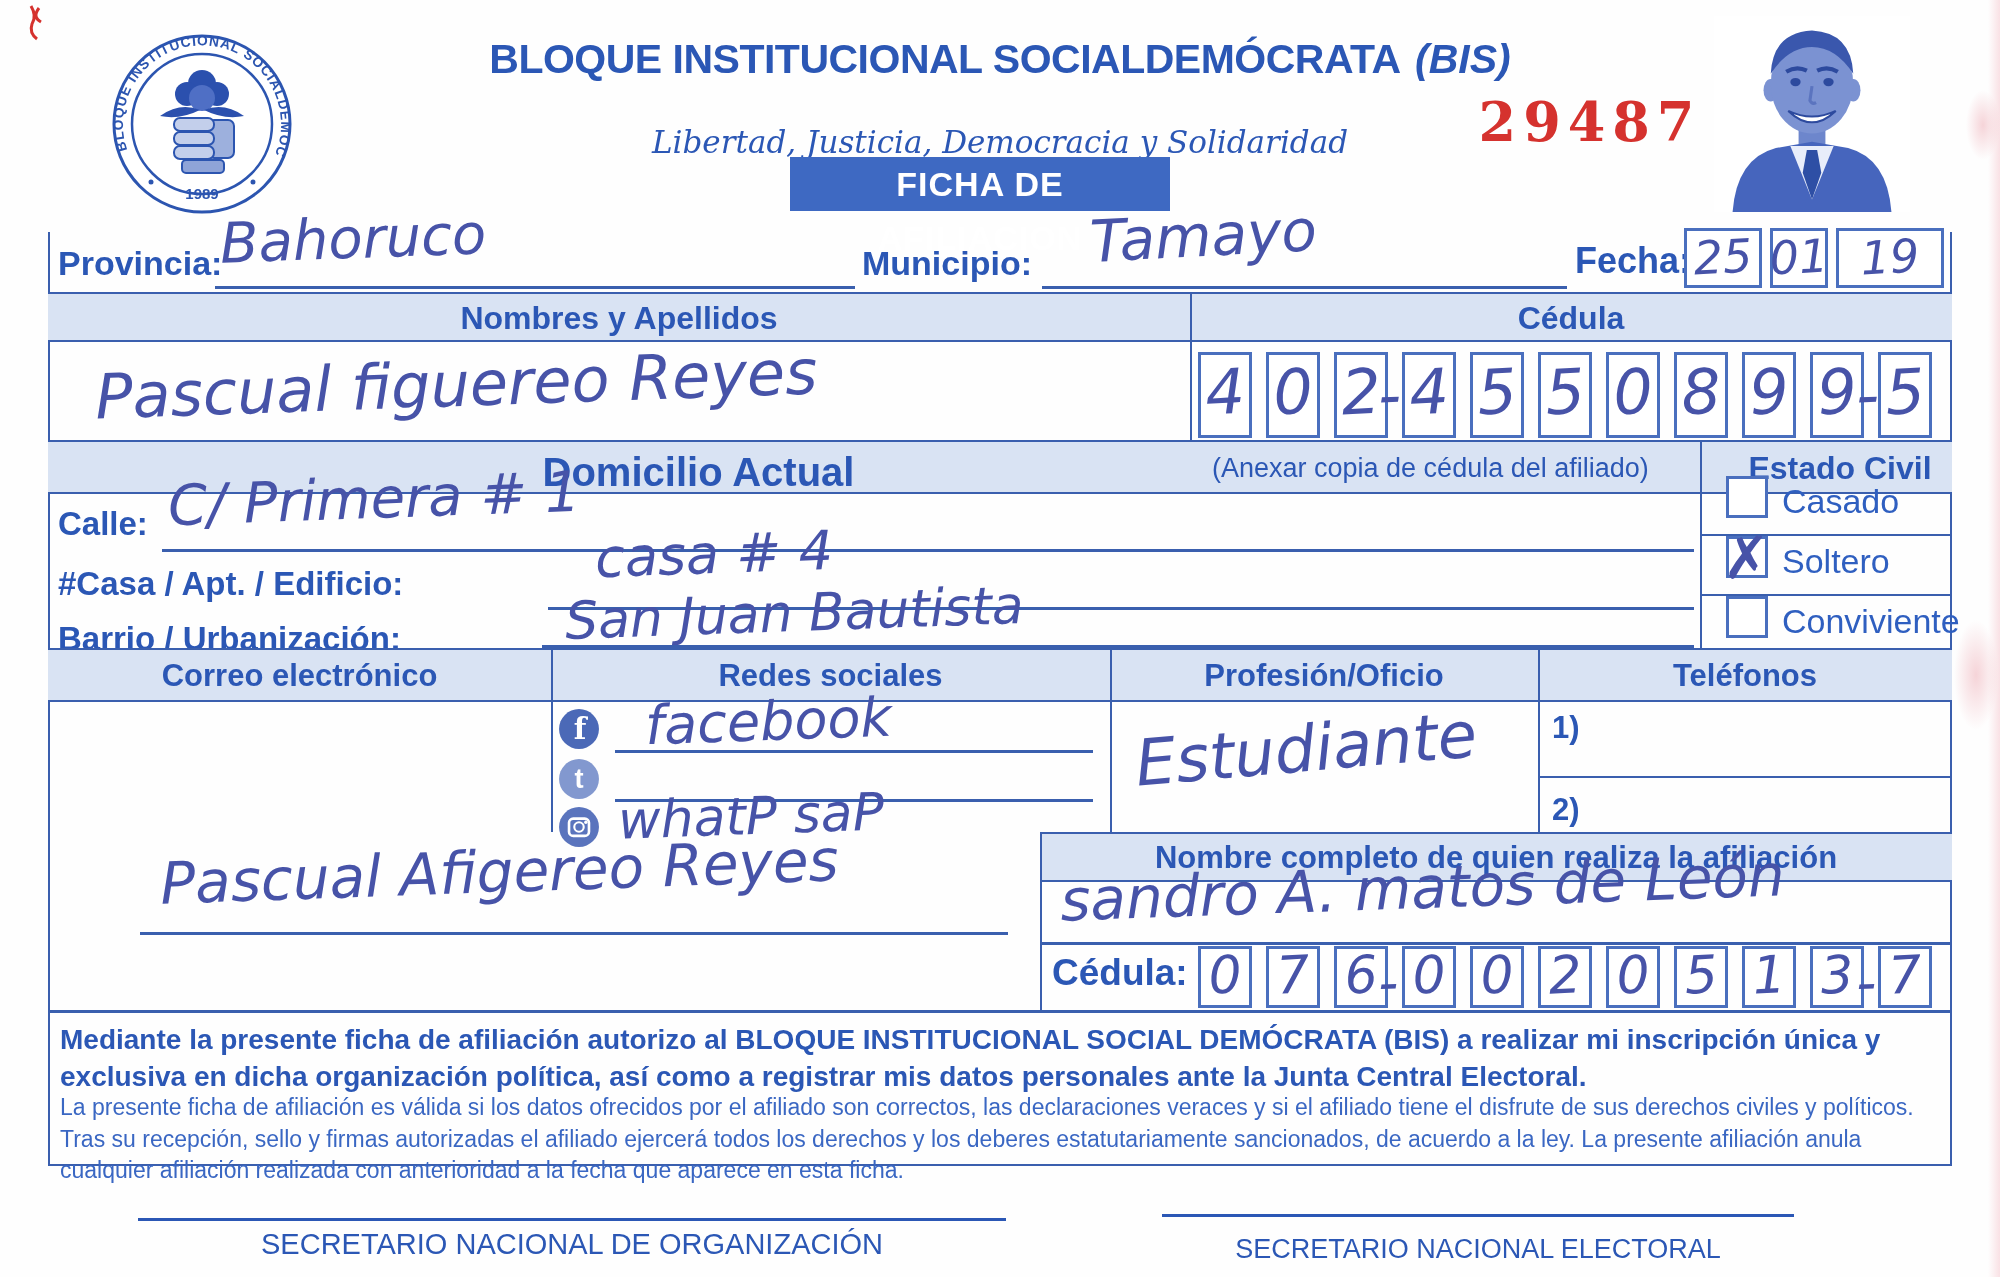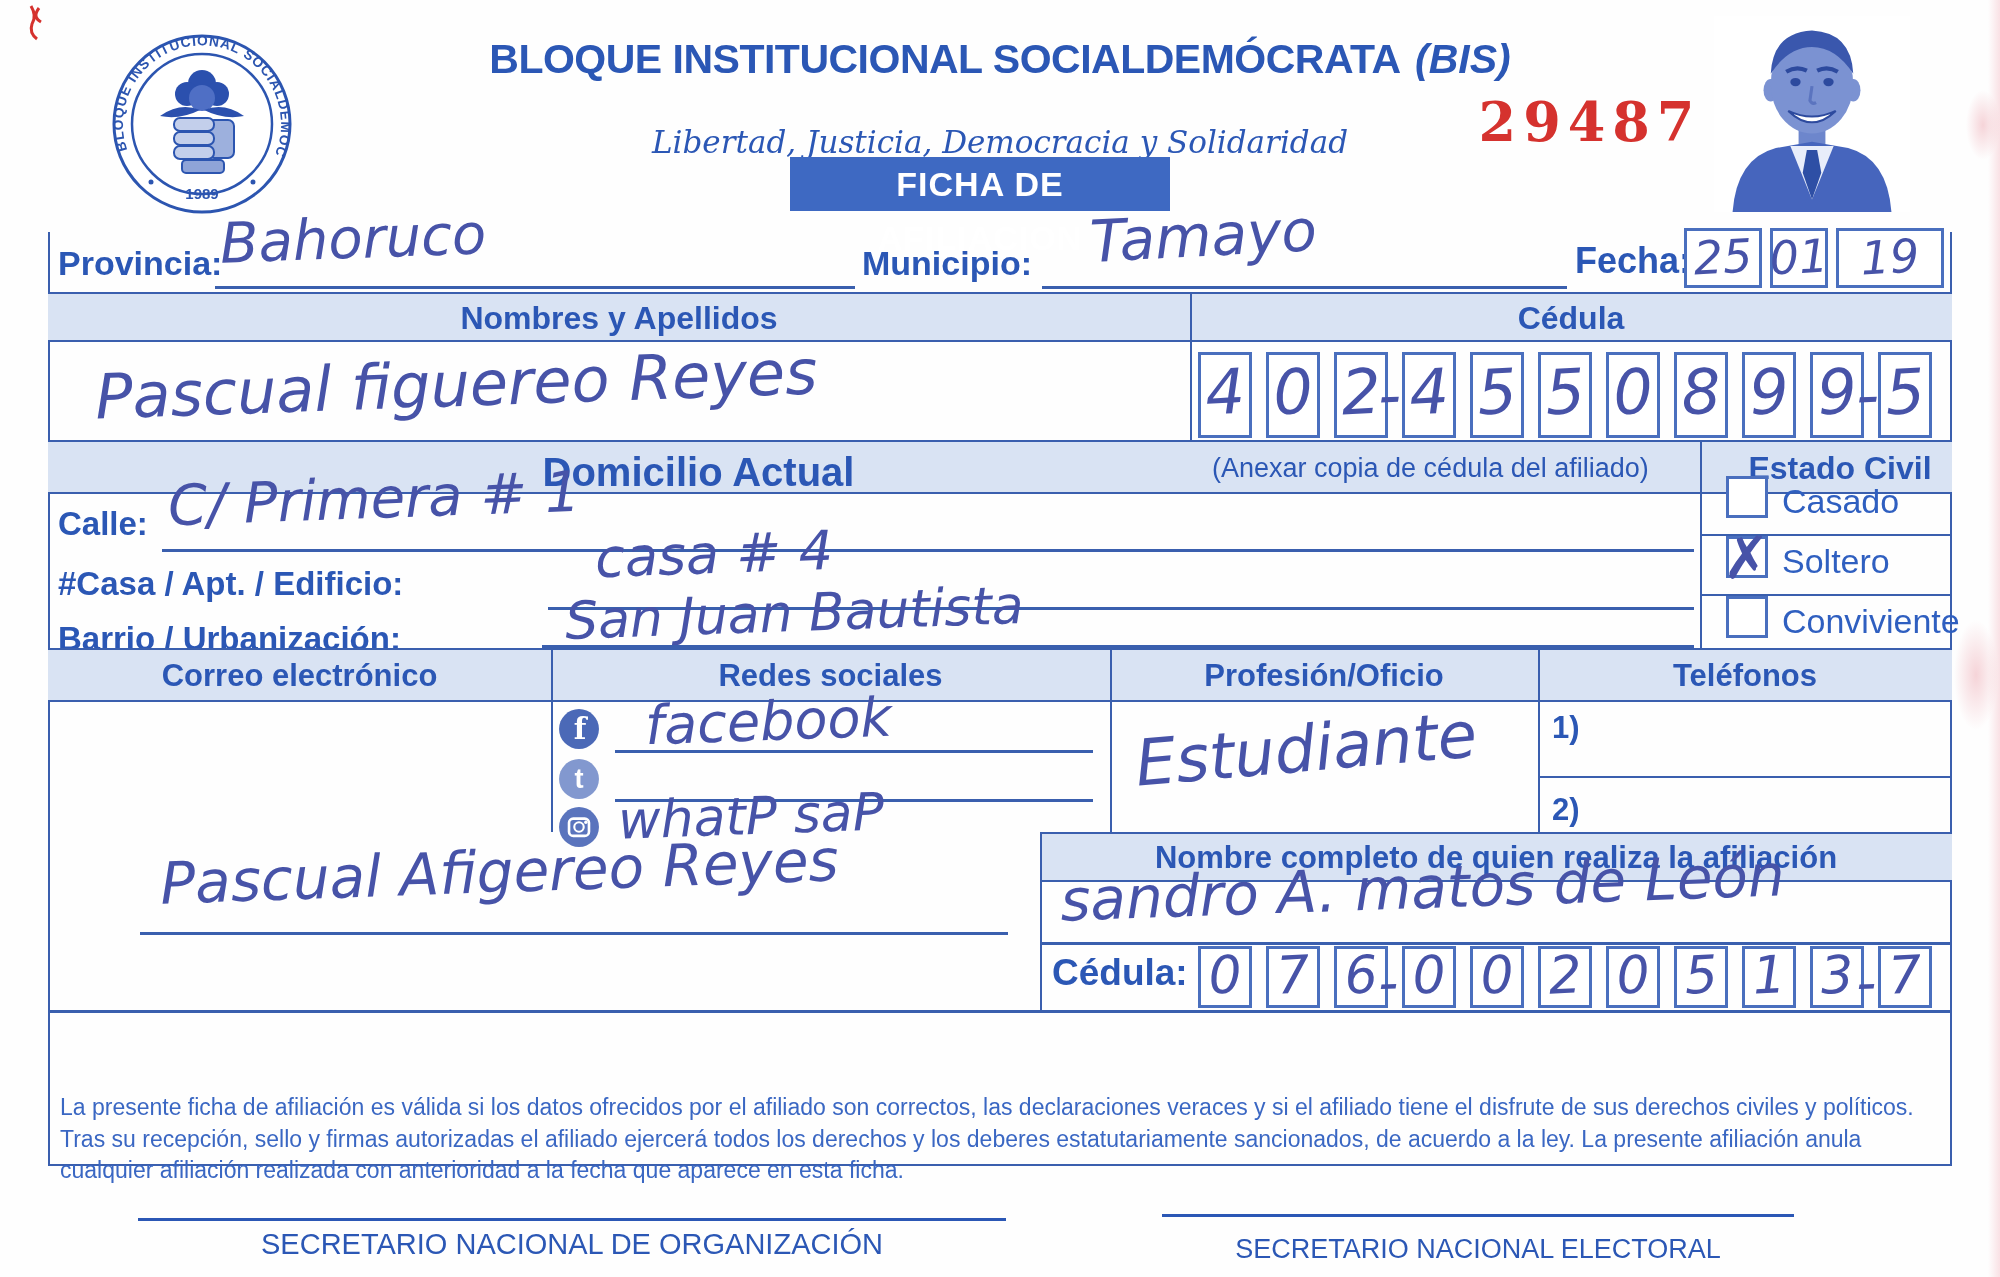--- a/index.html
+++ b/index.html
@@ -272,20 +272,21 @@
   <div class="hw" style="left:1856px;top:950px;font-size:56px;">-</div>
   <div class="dcell r2" style="left:1878px;">
       <span class="dval" style="font-size:52px;">7</span>
     </div>
 
   <div class="hl" style="left:48px;top:1010px;width:1904px;"></div>
 
   <div class="hw" style="left:160px;top:838px;font-size:58px;">Pascual Afigereo Reyes</div>
   <div class="hl" style="left:140px;top:932px;width:868px;"></div>
 
+  <div class="legal-bold">Mediante la presente ficha de afiliación autorizo al BLOQUE INSTITUCIONAL SOCIAL DEMÓCRATA (BIS) a realizar mi inscripción única y exclusiva en dicha organización política, así como a registrar mis datos personales ante la Junta Central Electoral.</div>
   <div class="legal-body">La presente ficha de afiliación es válida si los datos ofrecidos por el afiliado son correctos, las declaraciones veraces y si el afiliado tiene el disfrute de sus derechos civiles y políticos. Tras su recepción, sello y firmas autorizadas el afiliado ejercerá todos los derechos y los deberes estatutariamente sancionados, de acuerdo a la ley. La presente afiliación anula cualquier afiliación realizada con anterioridad a la fecha que aparece en esta ficha.</div>
 
   <div class="hl" style="left:138px;top:1218px;width:868px;background:#2b57b5;"></div>
   <div style="position:absolute;left:138px;top:1228px;width:868px;text-align:center;color:#2b57b5;font-size:29px;">SECRETARIO NACIONAL DE ORGANIZACIÓN</div>
   <div class="hl" style="left:1162px;top:1214px;width:632px;background:#2b57b5;"></div>
   <div style="position:absolute;left:1162px;top:1222px;width:632px;text-align:center;color:#2b57b5;font-size:27px;margin-top:12px;">SECRETARIO NACIONAL ELECTORAL</div>
 
 </div>
 
 </body></html>

